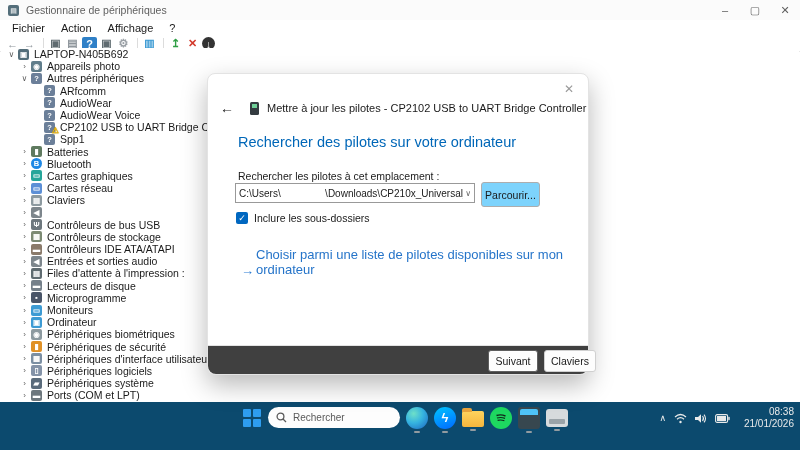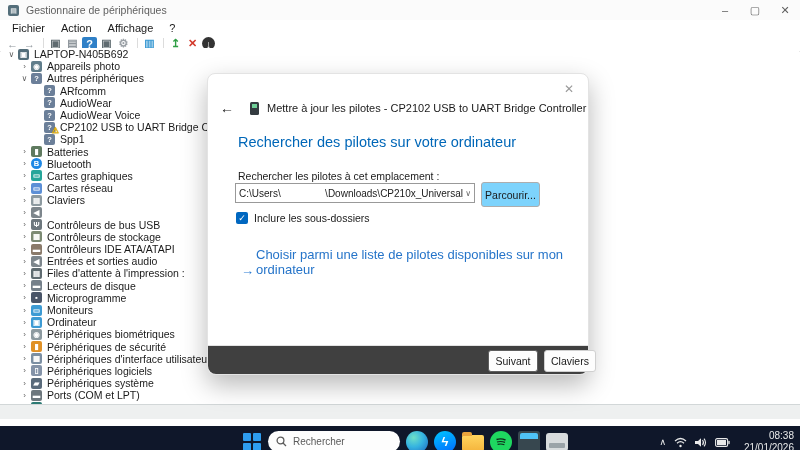--- a/index.html
+++ b/index.html
@@ -54,21 +54,21 @@
   .link-arrow{position:absolute;top:189px;left:33px;font-size:13px;color:#2b7cd3}
   .link-title{position:absolute;top:173px;left:48px;font-size:13px;color:#2574c9}
   .link-desc{position:absolute;top:209px;left:48px;width:302px;font-size:10px;line-height:13px;color:#4a8fd2}
   .dlg-footer{position:absolute;left:0;right:0;bottom:0;height:28px;background:#404040;border-top:1px solid #e3e3e3;
       border-radius:0 0 8px 8px}
   .btn{position:absolute;top:4px;height:20px;background:#fdfdfd;border-radius:3px;font-size:10.5px;
       display:flex;align-items:center;justify-content:center}
   .btn-next{left:280px;width:48px;border:1px solid #5f5f5f;box-shadow:0 0 0 1px #fff inset}
   .btn-cancel{left:336px;width:50px;border:1px solid #d0d0d0}
   
-  .taskbar{position:absolute;left:0;right:0;bottom:0;height:24px;background:#0f172a;display:flex;align-items:center}
+  .taskbar{position:absolute;left:0;right:0;bottom:0;height:48px;background:#0c4a6e;display:flex;align-items:center}
   .start{position:absolute;left:243px;top:7px;width:18px;height:18px;display:grid;
       grid-template-columns:8px 8px;grid-template-rows:8px 8px;gap:2px}
   .start div{background:#2e9df0;border-radius:1px}
   .searchpill{position:absolute;left:268px;top:5px;width:132px;height:21px;background:#fdfdfd;border-radius:11px;
       display:flex;align-items:center;padding-left:8px;box-sizing:border-box}
   .searchpill .stext{font-size:10px;color:#5a5a5a;margin-left:6px}
   .tbicon{position:absolute;top:5px;width:22px;height:22px}
   .runline{position:absolute;bottom:-4px;left:8px;width:6px;height:2px;border-radius:1px;background:#929ba0}
   .ic-edge{border-radius:50%;background:radial-gradient(circle at 35% 30%,#6ee0c8 0%,#35b3e0 45%,#1d63c0 100%)}
   .ic-messenger{border-radius:50%;background:linear-gradient(160deg,#00c6ff,#0068ff);color:#fff;font-size:13px;

